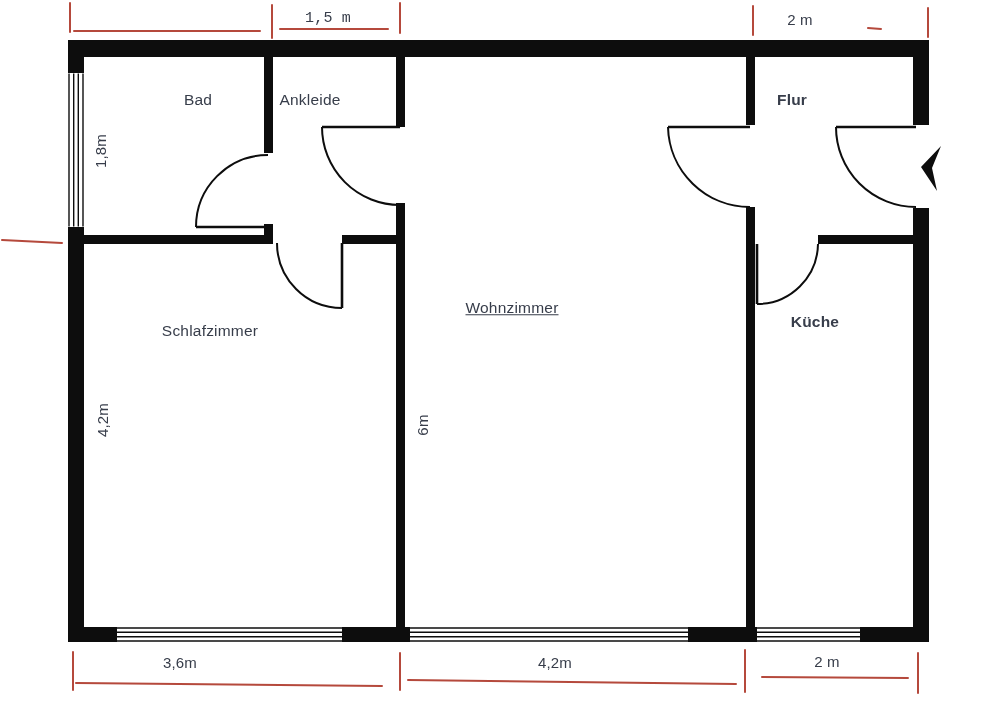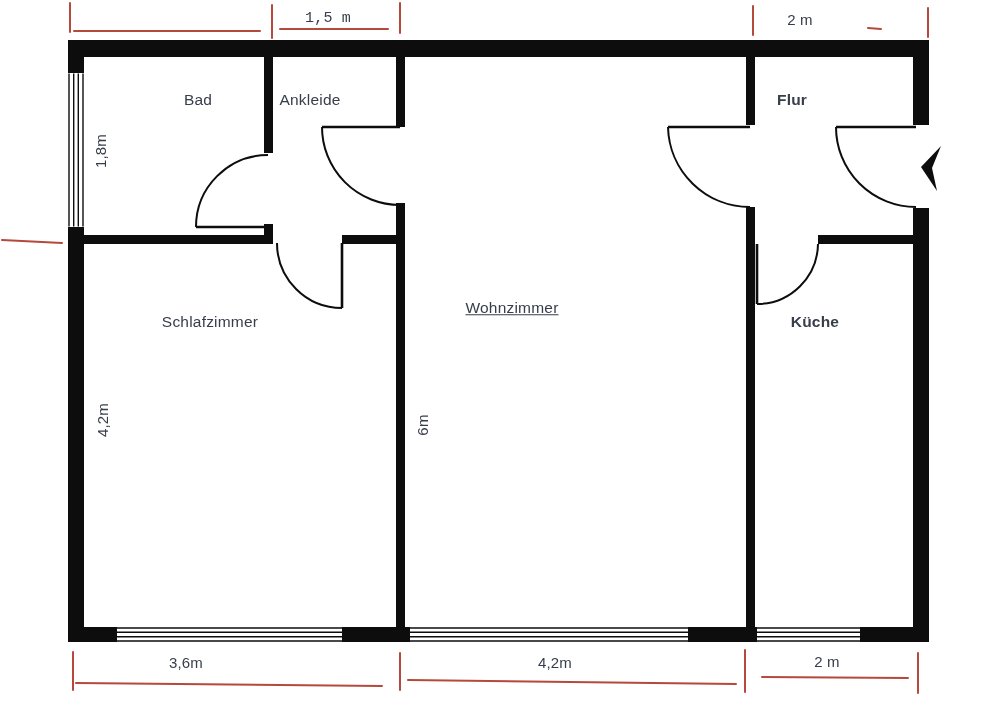--- a/index.html
+++ b/index.html
@@ -143,26 +143,26 @@
 
       <line class="redline" x1="76" y1="683" x2="382" y2="686"></line>
       <line class="redline" x1="408" y1="680" x2="736" y2="684"></line>
       <line class="redline" x1="762" y1="677" x2="908" y2="678"></line>
     </g>
   </svg>
 
   <div class="lbl" style="left:152px;top:100px;margin-left:46px;">Bad</div>
   <div class="lbl" style="left:310px;top:100px;">Ankleide</div>
   <div class="lbl" style="left:792px;top:100px;font-weight:bold;">Flur</div>
-  <div class="lbl" style="left:210px;top:322px;">Schlafzimmer</div>
+  <div class="lbl" style="left:210px;top:331px;">Schlafzimmer</div>
   <div class="lbl" style="left:512px;top:308px;text-decoration:underline;">Wohnzimmer</div>
   <div class="lbl" style="left:815px;top:322px;font-weight:bold;">Küche</div>
 
   <div class="lbl dim" style="left:328px;top:18px;font-family:Liberation Mono, monospace;">1,5 m</div>
   <div class="lbl dim" style="left:800px;top:19px;">2 m</div>
-  <div class="lbl dim" style="left:186px;top:662px;">3,6m</div>
+  <div class="lbl dim" style="left:180px;top:662px;">3,6m</div>
   <div class="lbl dim" style="left:555px;top:662px;">4,2m</div>
   <div class="lbl dim" style="left:827px;top:661px;">2 m</div>
   <div class="lbl dim rot" style="left:100px;top:151px;">1,8m</div>
   <div class="lbl dim rot" style="left:102px;top:420px;">4,2m</div>
   <div class="lbl dim rot" style="left:422px;top:425px;">6m</div>
 
 </div>
 
 </body></html>

